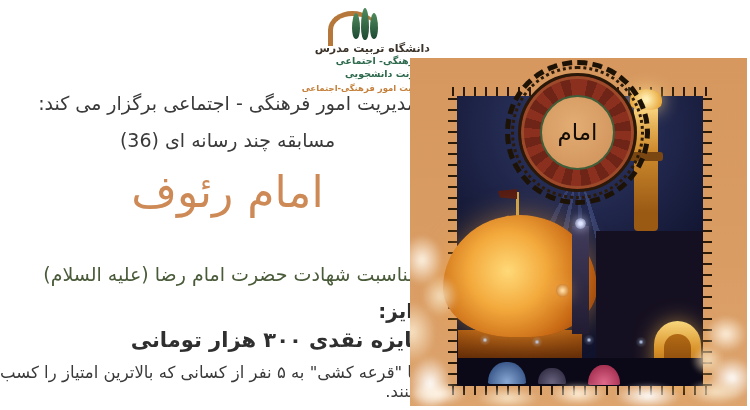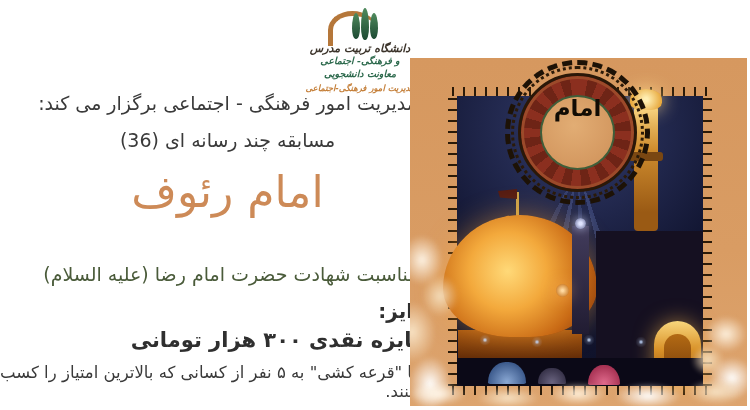--- a/index.html
+++ b/index.html
@@ -16,21 +16,21 @@
   .main-title{
     top:166px;left:10px;width:435px;text-align:center;
     font-size:44px;color:var(--title-orange,#cd8a57);font-weight:normal;
   }
   .occasion{top:263px;left:10px;width:430px;text-align:right;font-size:19px;color:var(--occasion-green,#4a5b3a);}
   .prizes-label{top:299px;left:10px;width:430px;text-align:right;font-size:20px;font-weight:bold;color:#2f2f2f;}
   .prize-detail{top:328px;left:10px;width:430px;text-align:right;font-size:21px;font-weight:bold;color:#2f2f2f;}
   .lottery{top:363px;left:0px;width:417px;text-align:right;font-size:16.5px;}
 
   
-  .logo-block{position:absolute;left:290px;top:5px;width:140px;text-align:center;font-style:italic;}
+  .logo-block{position:absolute;left:290px;top:5px;width:140px;text-align:right;}
   .logo-mark{position:relative;width:140px;height:36px;}
   .logo-arc{
     position:absolute;left:38px;top:6px;width:44px;height:30px;
     border:5px solid var(--arc-brown,#b5773a);border-bottom:none;border-right:none;
     border-radius:44px 44px 0 0 / 34px 34px 0 0;
   }
   .cypress{position:absolute;width:8px;border-radius:50% 50% 45% 45%/60% 60% 40% 40%;
     background:linear-gradient(180deg,#4f8a5d,#1d4a33);}
   .cy1{left:62px;top:8px;height:26px;}
   .cy2{left:71px;top:3px;height:32px;}
@@ -123,22 +123,22 @@
     border:5px dashed #1d1206;box-sizing:border-box;}
   .med-spikes2{left:101px;top:8px;width:133px;height:133px;border-radius:50%;
     border:3px dotted #2b1a08;box-sizing:border-box;}
   .med-ring{left:108px;top:15px;width:119px;height:119px;border-radius:50%;
     border:3px solid #2a1808;box-sizing:border-box;
     background:repeating-conic-gradient(var(--medallion-red,#8b2f1f) 0 11deg,#6e2416 11deg 22deg);
     box-shadow:inset 0 0 0 3px #9c4a2a;}
   .med-inner{left:130px;top:37px;width:75px;height:75px;border-radius:50%;
     background:radial-gradient(circle at 45% 40%,#e2ad74,#d1945c 85%);
     border:2px solid #3f5e3a;box-sizing:border-box;
-    display:flex;flex-direction:column;align-items:center;
-    color:#120c04;font-weight:bold;line-height:1.02;direction:rtl;}
+    display:flex;flex-direction:column;align-items:center;justify-content:center;
+    color:#120c04;font-weight:normal;line-height:1.02;direction:rtl;}
   .med-inner .l1{position:static;font-size:23px;}
   .med-inner .l2{position:static;font-size:22px;}
 
   
   .cloud{filter:blur(2px);}
   .cloud-left{left:-10px;top:168px;width:62px;height:184px;
     background:
       radial-gradient(ellipse 30px 36px at 22px 34px,#fdf3e4 0%,transparent 70%),
       radial-gradient(ellipse 34px 44px at 12px 106px,#f7e2c4 0%,transparent 70%),
       radial-gradient(ellipse 30px 40px at 30px 158px,#ffffff 0%,transparent 70%),

